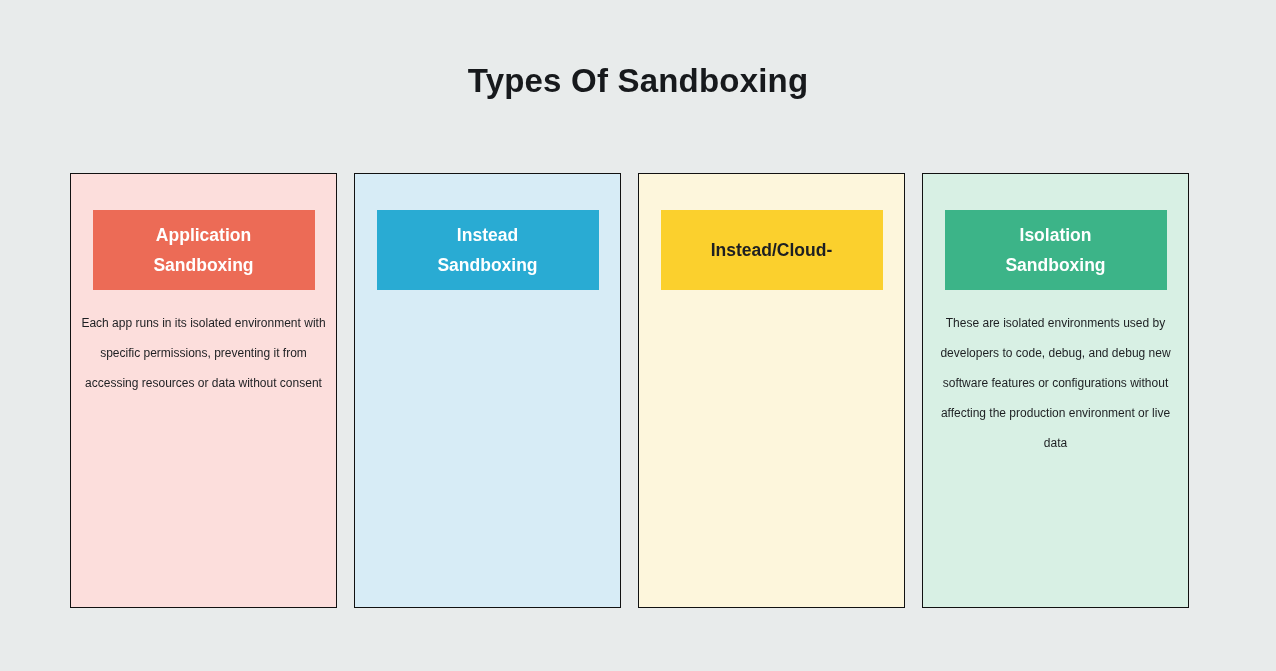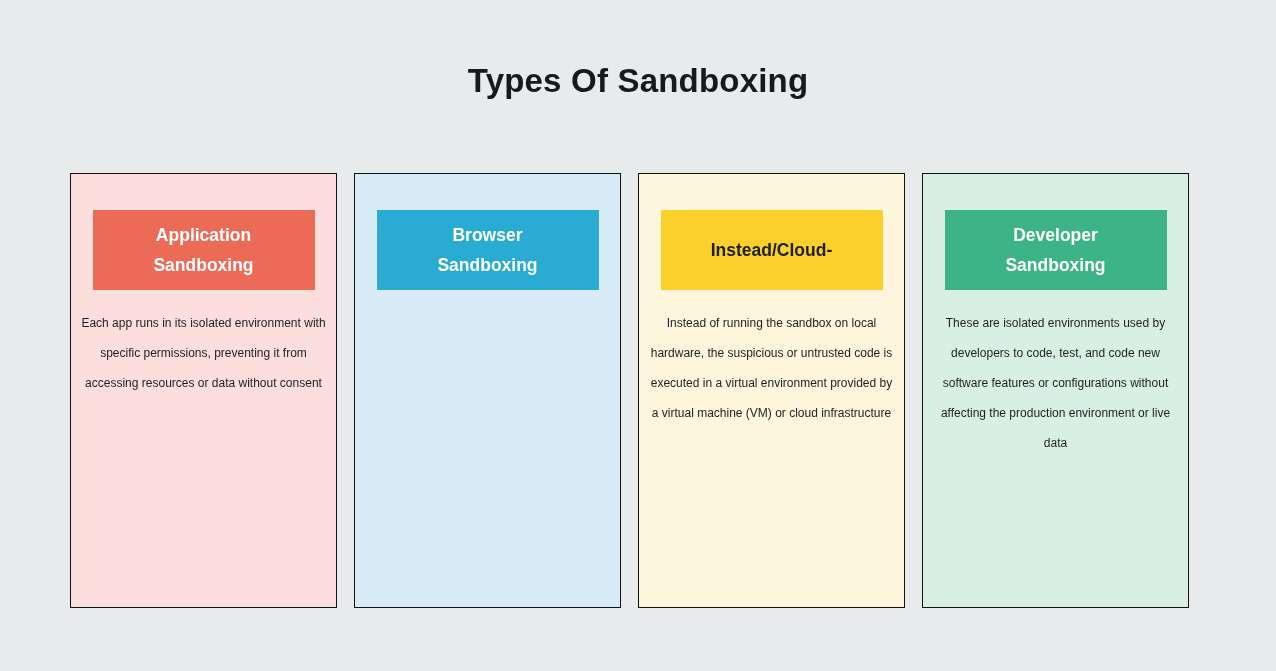--- a/index.html
+++ b/index.html
@@ -76,33 +76,32 @@
   <div class="card" style="background: rgb(252, 222, 220); border-color: rgb(17, 17, 17);">
     <div class="card-header" style="background: rgb(236, 107, 86); color: rgb(255, 255, 255);">
       <span>Application</span>
       <span>Sandboxing</span>
     </div>
     <div class="card-body">Each app runs in its isolated environment with specific permissions, preventing it from accessing resources or data without consent</div>
   </div>
 
   <div class="card" style="background: rgb(215, 236, 246); border-color: rgb(17, 17, 17);">
     <div class="card-header" style="background: rgb(41, 171, 211); color: rgb(255, 255, 255);">
-      <span>Browser</span>
+      <span>Instead</span>
       <span>Sandboxing</span>
     </div>
   </div>
 
   <div class="card" style="background: rgb(253, 246, 220); border-color: rgb(17, 17, 17);">
     <div class="card-header" style="background: rgb(251, 208, 45); color: rgb(29, 31, 34);">
       <span>Instead/Cloud-</span>
     </div>
-    <div class="card-body">Instead of running the sandbox on local hardware, the suspicious or untrusted code is executed in a virtual environment provided by a virtual machine (VM) or cloud infrastructure</div>
   </div>
 
   <div class="card" style="background: rgb(216, 240, 228); border-color: rgb(17, 17, 17);">
     <div class="card-header" style="background: rgb(60, 180, 136); color: rgb(255, 255, 255);">
-      <span>Developer</span>
+      <span>Isolation</span>
       <span>Sandboxing</span>
     </div>
-    <div class="card-body">These are isolated environments used by developers to code, test, and code new software features or configurations without affecting the production environment or live data</div>
+    <div class="card-body">These are isolated environments used by developers to code, debug, and debug new software features or configurations without affecting the production environment or live data</div>
   </div>
 
 </div>
 
 </body></html>

